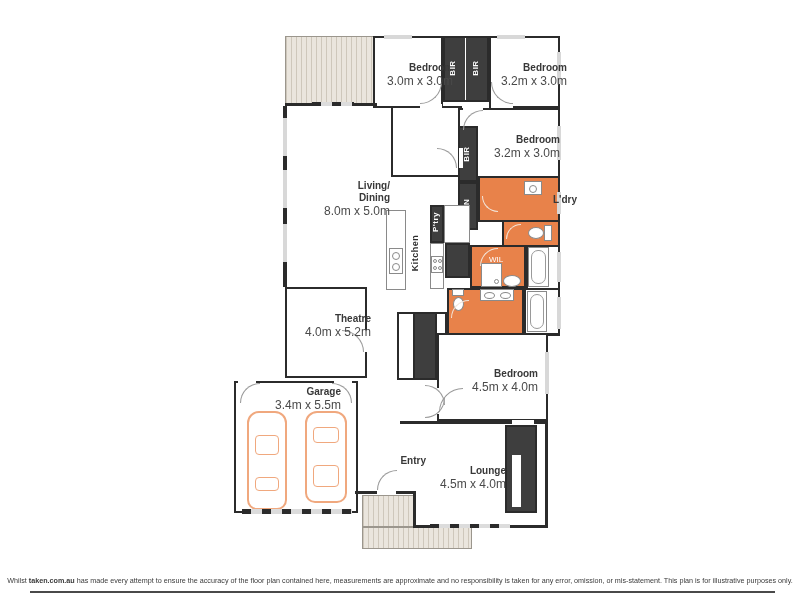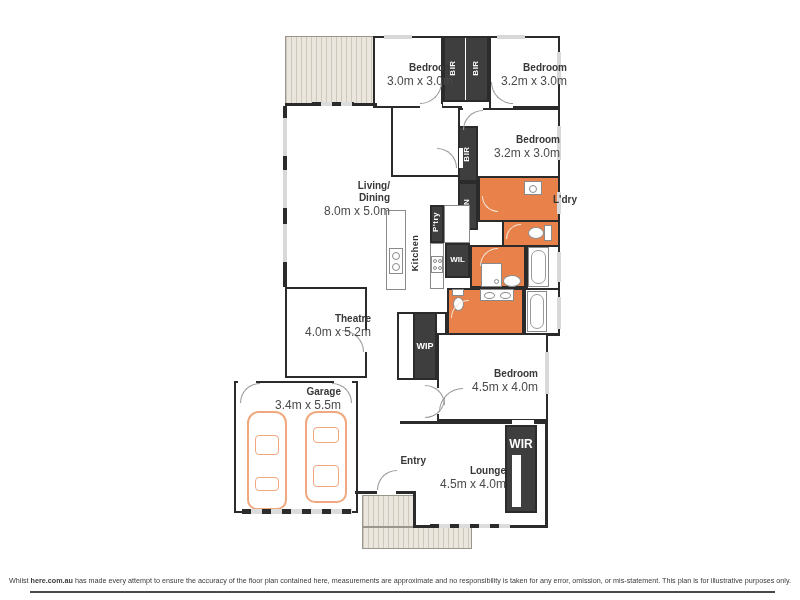--- a/index.html
+++ b/index.html
@@ -21,21 +21,21 @@
   .arc.tr{border-right:1.5px solid #9a9a9a;border-top:1.5px solid #9a9a9a;border-top-right-radius:100%;}
   .arc.white{border-color:#f2e4d8;}
   .fix{position:absolute;background:#fff;border:1px solid #8a8a8a;box-sizing:border-box;z-index:3;}
   .ell{border-radius:50%;}
   .lbl{position:absolute;z-index:6;text-align:right;color:#383838;font-weight:bold;font-size:10px;line-height:1.2;}
   .lbl .dims{font-weight:normal;font-size:12px;color:#4a4a4a;}
   .vlbl{position:absolute;z-index:6;width:60px;height:12px;text-align:center;font-weight:bold;
         transform:rotate(-90deg);font-size:8px;letter-spacing:.5px;}
   .vwhite{color:#fff;}
   .vdark{color:#2f2f2f;font-size:9px;}
-  .boxlbl{position:absolute;z-index:6;color:#fff;font-weight:bold;text-align:center;}
+  .boxlbl{position:absolute;z-index:6;color:#fff;font-weight:normal;margin-left:44px;}
   .car{position:absolute;border:2px solid #f0a87e;border-radius:12px 12px 10px 10px;background:#fff;box-sizing:border-box;z-index:3;}
   .carpart{position:absolute;border:1.5px solid #f0a87e;box-sizing:border-box;background:#fff;}
   .footer{position:absolute;left:0;top:576px;width:800px;text-align:center;font-size:7.2px;color:#3a3a3a;
           white-space:nowrap;z-index:6;font-family:"Liberation Sans",sans-serif;}
   .footline{position:absolute;left:30px;top:591px;width:745px;height:2px;background:#4a4a4a;z-index:6;}
 </style>
 </head>
 <body>
 
 <div class="canvas">
@@ -215,17 +215,17 @@
   <div class="vlbl vwhite" style="left:447px;top:62px;">BIR</div>
   <div class="vlbl vwhite" style="left:438px;top:148px;">BIR</div>
   <div class="vlbl vwhite" style="left:438px;top:200px;">LIN</div>
   <div class="vlbl vwhite" style="left:407px;top:216px;">P'try</div>
   <div class="vlbl vdark" style="left:386px;top:247px;">Kitchen</div>
   <div class="boxlbl" style="left:445px;top:255px;width:25px;font-size:8px;">WIL</div>
   <div class="boxlbl" style="left:403px;top:341px;width:44px;font-size:9px;">WIP</div>
   <div class="boxlbl" style="left:505px;top:437px;width:32px;font-size:12px;">WIR</div>
 
   <div class="footer">
-    <span>Whilst </span><b>here.com.au</b><span> has made every attempt to ensure the accuracy of the floor plan contained here, measurements are approximate and no responsibility is taken for any error, omission, or mis-statement. This plan is for illustrative purposes only.</span>
+    <span>Whilst </span><b>taken.com.au</b><span> has made every attempt to ensure the accuracy of the floor plan contained here, measurements are approximate and no responsibility is taken for any error, omission, or mis-statement. This plan is for illustrative purposes only.</span>
   </div>
   <div class="footline"></div>
 
 </div>
 
 </body></html>

